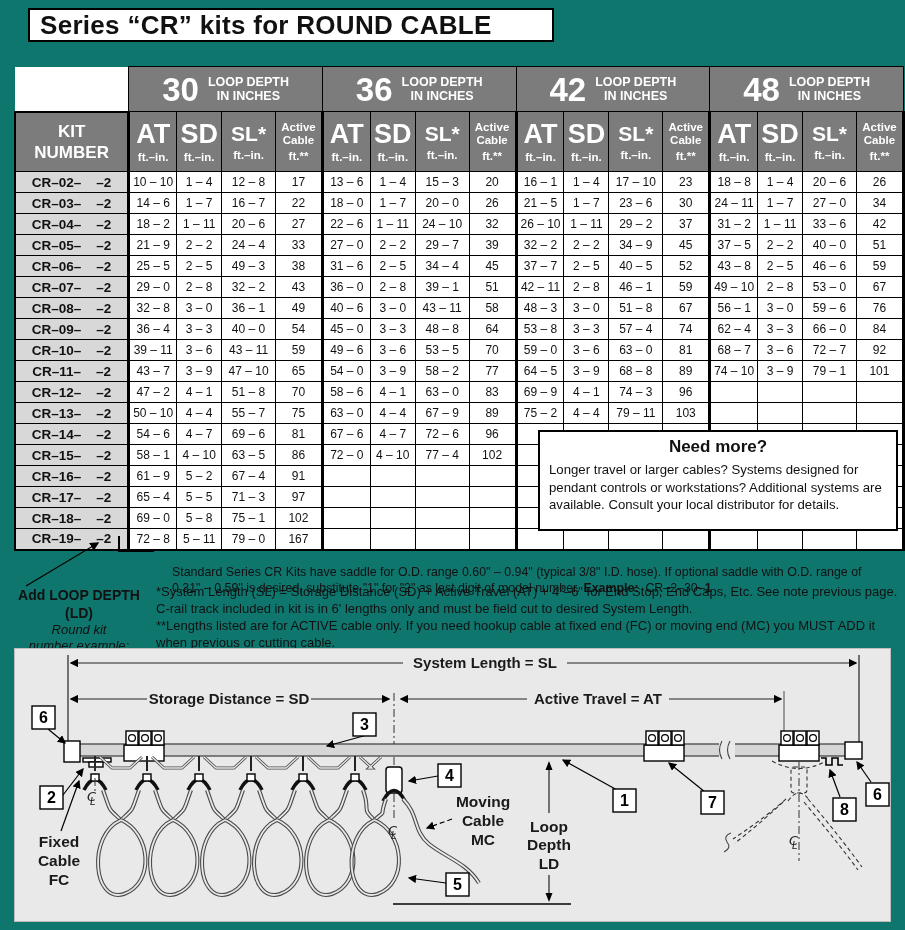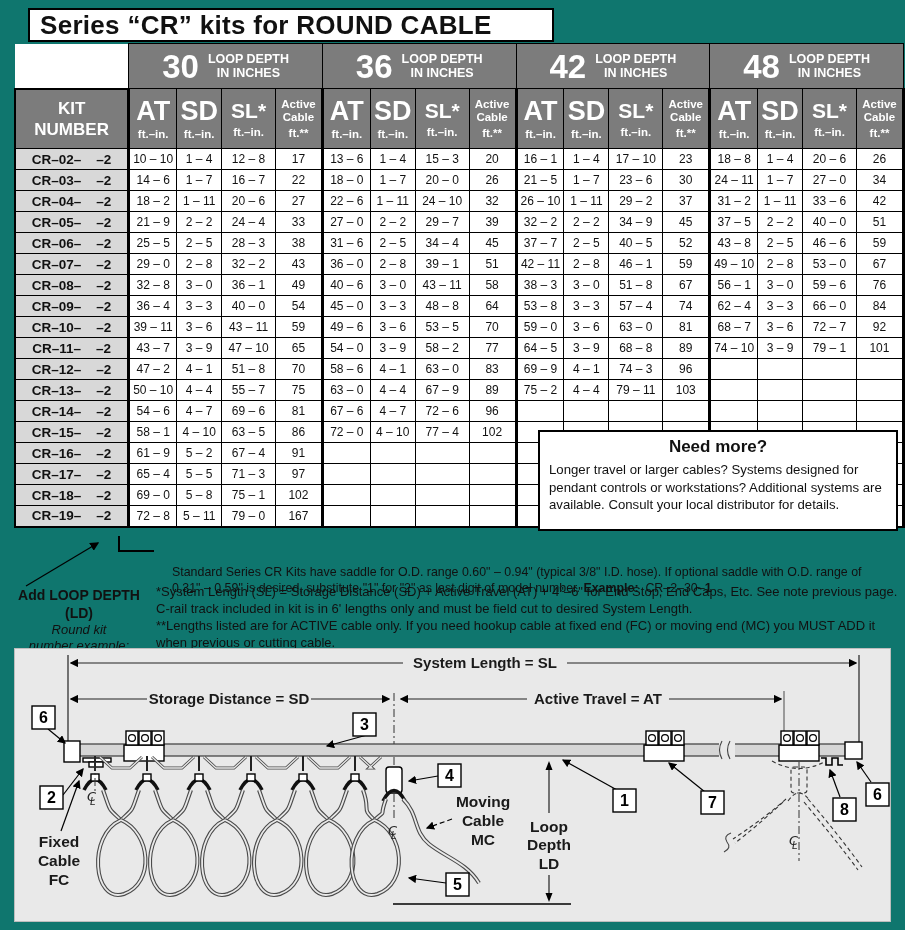--- a/index.html
+++ b/index.html
@@ -5,21 +5,21 @@
   html,body{margin:0;padding:0;background:#fff;}
   .page{position:relative;width:905px;height:930px;background:#0f766e;overflow:hidden;
         font-family:"Liberation Sans",sans-serif;color:#111;}
 
   
   .title-bar{position:absolute;left:28px;top:8px;width:526px;height:34px;border:2px solid #000;
     background:#fff;display:flex;align-items:center;padding-left:10px;box-sizing:border-box;
     font-size:26px;font-weight:bold;letter-spacing:.3px;}
 
   
-  .kit-table{position:absolute;left:14px;top:43px;border-collapse:collapse;table-layout:fixed;border-radius:17px;}
+  .kit-table{position:absolute;left:14px;top:66px;border-collapse:collapse;table-layout:fixed;border-radius:17px;}
   .kit-table th,.kit-table td{border:1px solid #000;padding:0;overflow:hidden;box-sizing:border-box;}
   .no-cell{border:none !important;background:#fff;}
   .group-row{height:45px;}
   .sub-row{height:60px;}
   .kit-table tbody tr{height:21px;}
   .group-head{background:#7c7c7c;color:#fff;border:3px solid #000;border-bottom:1px solid #000;}
   .ghwrap{display:flex;align-items:center;justify-content:center;gap:9px;height:100%;}
   .depth{font-size:33px;font-weight:bold;line-height:1;}
   .caption{font-size:12.5px;font-weight:bold;white-space:pre-line;line-height:1.15;text-align:center;}
   .kit-head{background:#7c7c7c;color:#fff;font-size:17px;font-weight:bold;white-space:pre-line;
@@ -285,21 +285,21 @@
           <td class="data">45</td>
           <td class="data gs">37 – 5</td>
           <td class="data">2 – 2</td>
           <td class="data">40 – 0</td>
           <td class="data le">51</td>
         </tr>
         <tr>
           <td class="kit">CR–06–    –2</td>
           <td class="data gs">25 – 5</td>
           <td class="data">2 – 5</td>
-          <td class="data">28 – 3</td>
+          <td class="data">49 – 3</td>
           <td class="data">38</td>
           <td class="data gs">31 – 6</td>
           <td class="data">2 – 5</td>
           <td class="data">34 – 4</td>
           <td class="data">45</td>
           <td class="data gs">37 – 7</td>
           <td class="data">2 – 5</td>
           <td class="data">40 – 5</td>
           <td class="data">52</td>
           <td class="data gs">43 – 8</td>
@@ -329,21 +329,21 @@
         <tr>
           <td class="kit">CR–08–    –2</td>
           <td class="data gs">32 – 8</td>
           <td class="data">3 – 0</td>
           <td class="data">36 – 1</td>
           <td class="data">49</td>
           <td class="data gs">40 – 6</td>
           <td class="data">3 – 0</td>
           <td class="data">43 – 11</td>
           <td class="data">58</td>
-          <td class="data gs">38 – 3</td>
+          <td class="data gs">48 – 3</td>
           <td class="data">3 – 0</td>
           <td class="data">51 – 8</td>
           <td class="data">67</td>
           <td class="data gs">56 – 1</td>
           <td class="data">3 – 0</td>
           <td class="data">59 – 6</td>
           <td class="data le">76</td>
         </tr>
         <tr>
           <td class="kit">CR–09–    –2</td>

